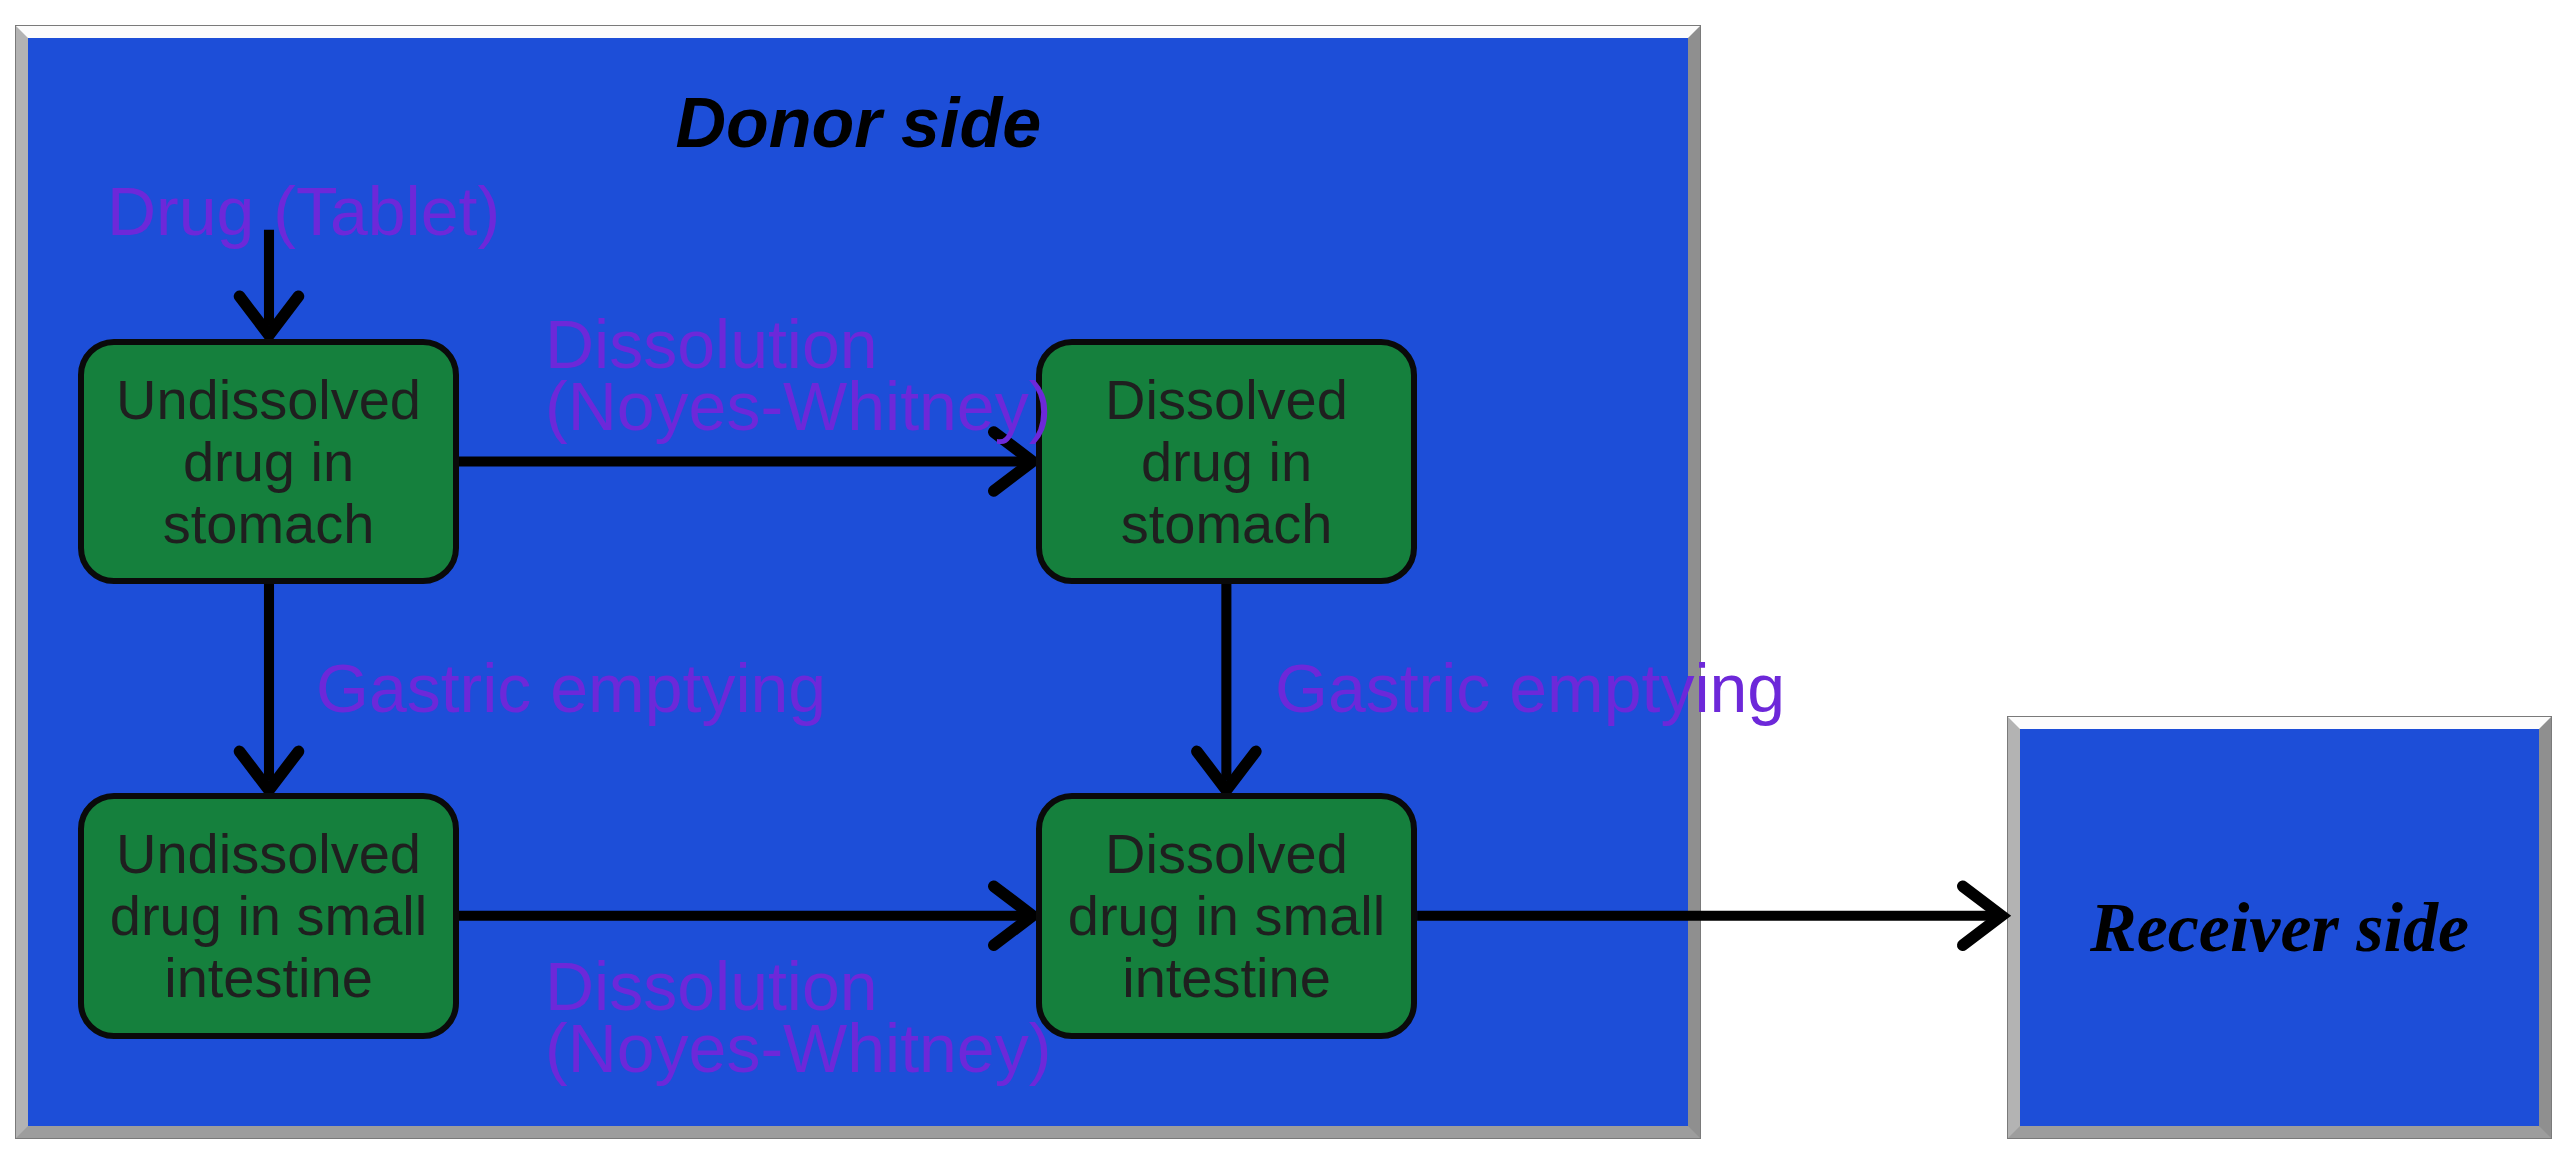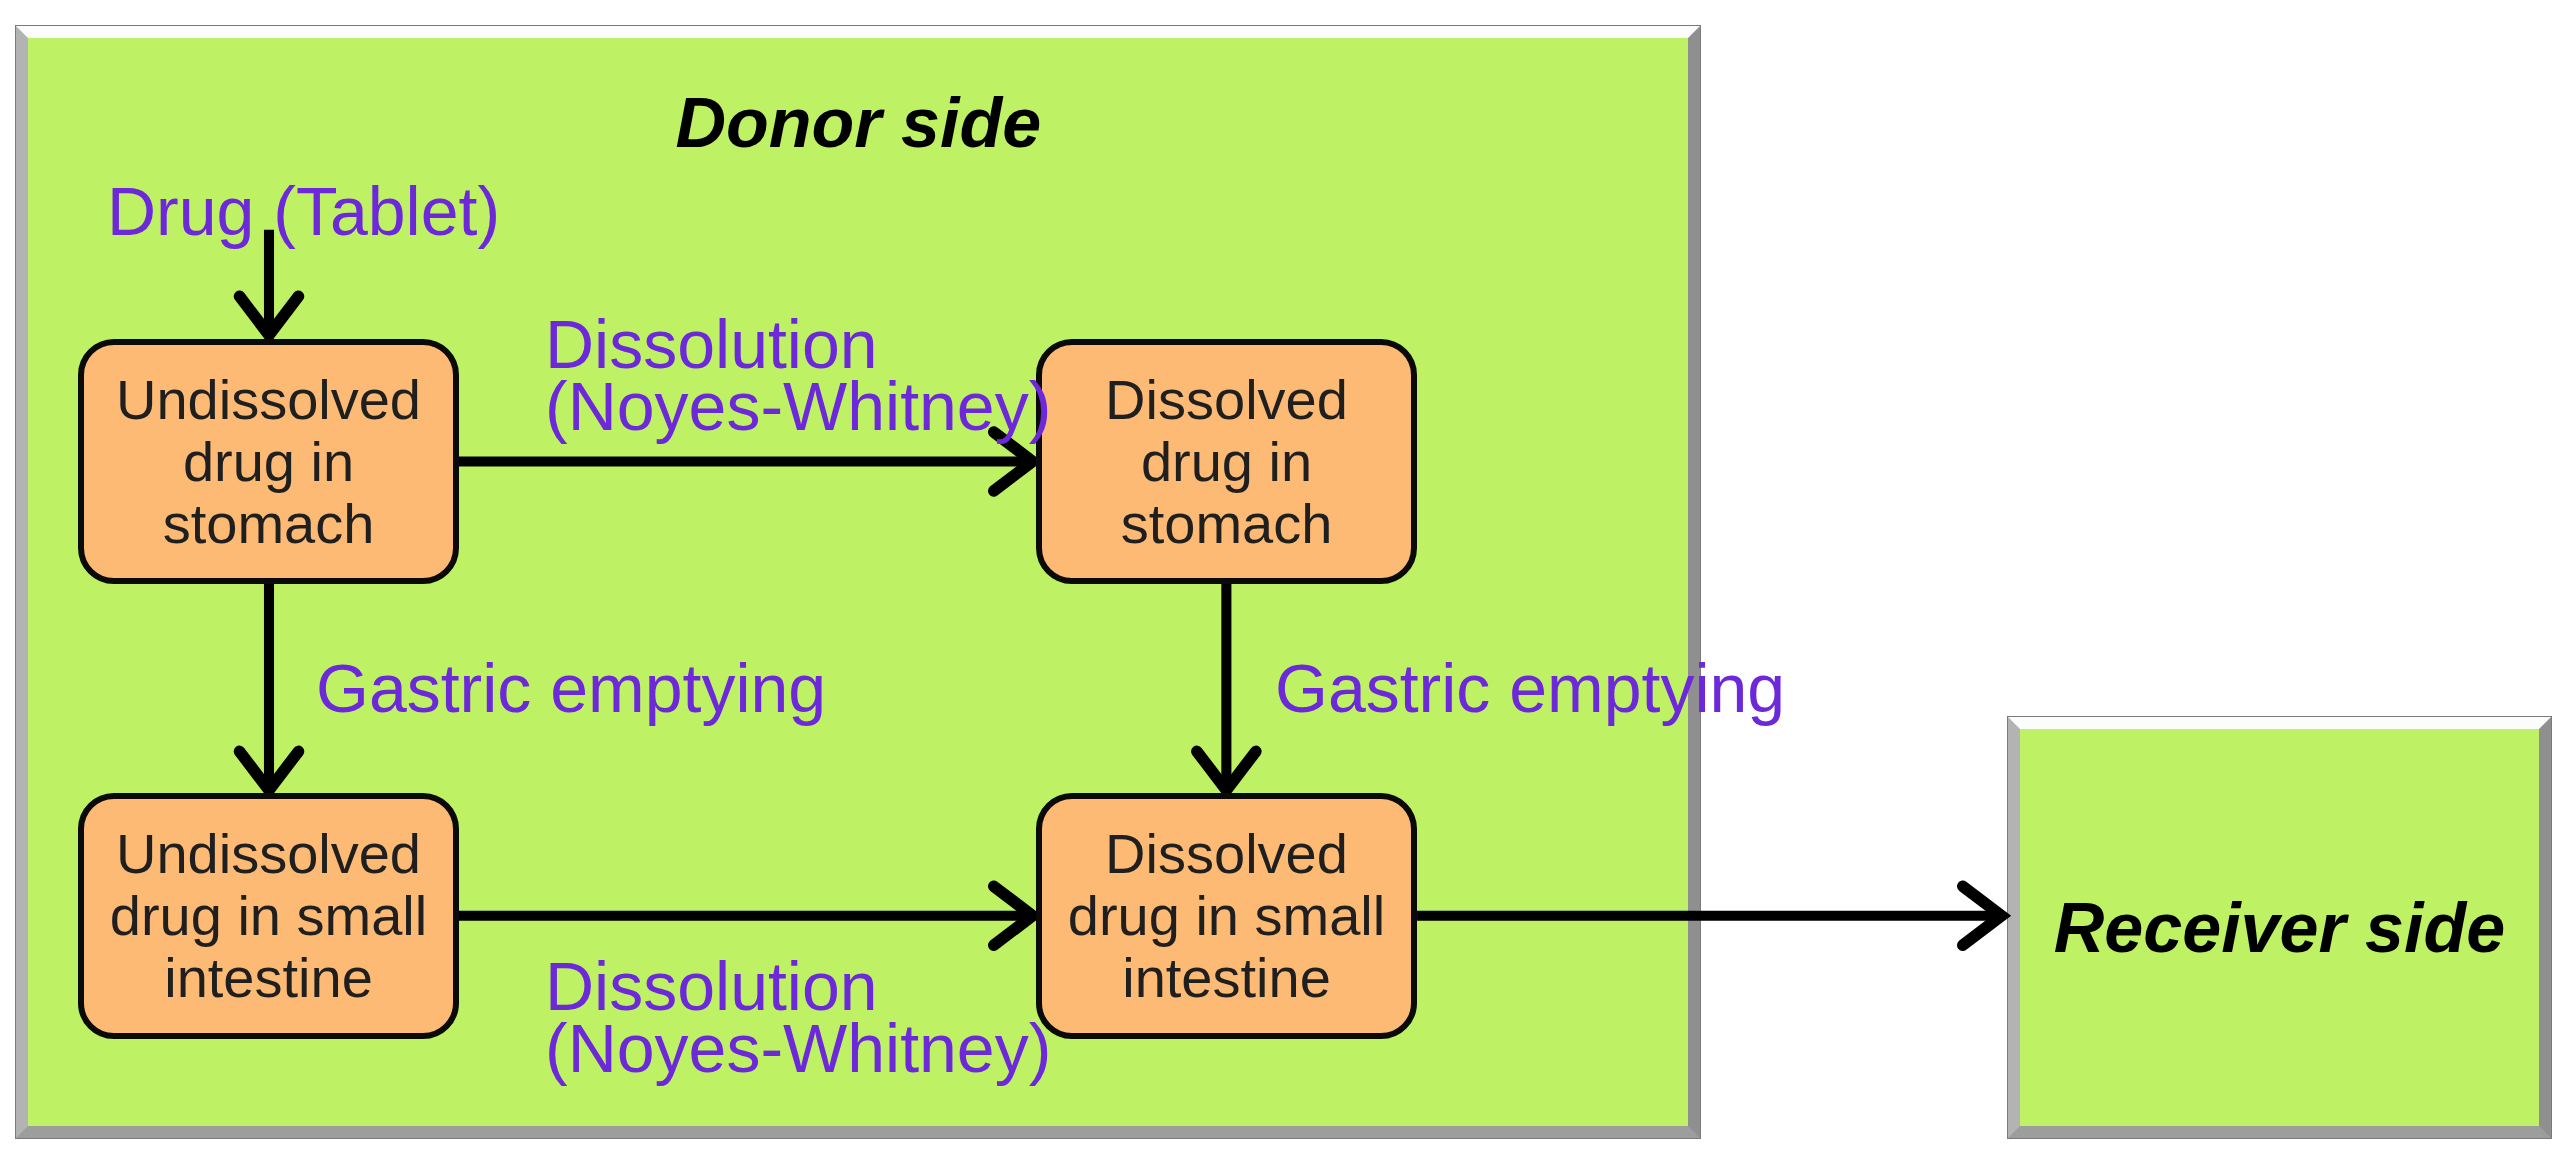--- a/index.html
+++ b/index.html
@@ -2,35 +2,36 @@
 <html style="font-size:12.4px"><head>
 <meta charset="utf-8">
 <style>
   html,body{margin:0;padding:0;background:#ffffff;}
   .canvas{
     position:relative;width:2576px;height:1171px;background:#ffffff;overflow:hidden;
     font-family:"Liberation Sans","DejaVu Sans",sans-serif;color:#1b1b1b;padding-left:12px;
   }
   
   .panel{
-    position:absolute;box-sizing:border-box;background:#bef264;
+    position:absolute;box-sizing:border-box;background:#1d4ed8;
     border-style:solid;border-width:12.4px;
     border-color:#fcfcfc #8f8f8f #9d9d9d #b3b3b3;
     outline:1.6px solid #7a7a7a;
+    font-family:Liberation Serif, serif;
   }
   .panel-donor{left:16.3px;top:25.6px;width:1684px;height:1112px;}
   .panel-receiver{left:2008px;top:717px;width:543px;height:421px;display:flex;align-items:center;justify-content:center;}
   .panel-title{
     font-weight:bold;font-style:italic;font-size:70px;line-height:1;color:#000;
     letter-spacing:0px;white-space:nowrap;
   }
   .donor-title{position:absolute;left:16.3px;top:88px;width:1684px;text-align:center;}
   
   .node{
-    position:absolute;box-sizing:border-box;background:#fdba74;
+    position:absolute;box-sizing:border-box;background:#15803d;
     border:6.2px solid #0a0a0a;border-radius:36px;
     display:flex;flex-direction:column;align-items:center;justify-content:center;
     text-align:center;font-size:56px;line-height:62px;color:#1f1f1f;
   }
   .node-b1{left:78px;top:339px;width:381px;height:245px;}
   .node-b2{left:1036px;top:339px;width:381px;height:245px;}
   .node-b3{left:78px;top:793px;width:381px;height:246px;}
   .node-b4{left:1036px;top:793px;width:381px;height:246px;}
   
   .lbl{position:absolute;font-size:68px;line-height:62px;color:#6d28d9;white-space:nowrap;}

